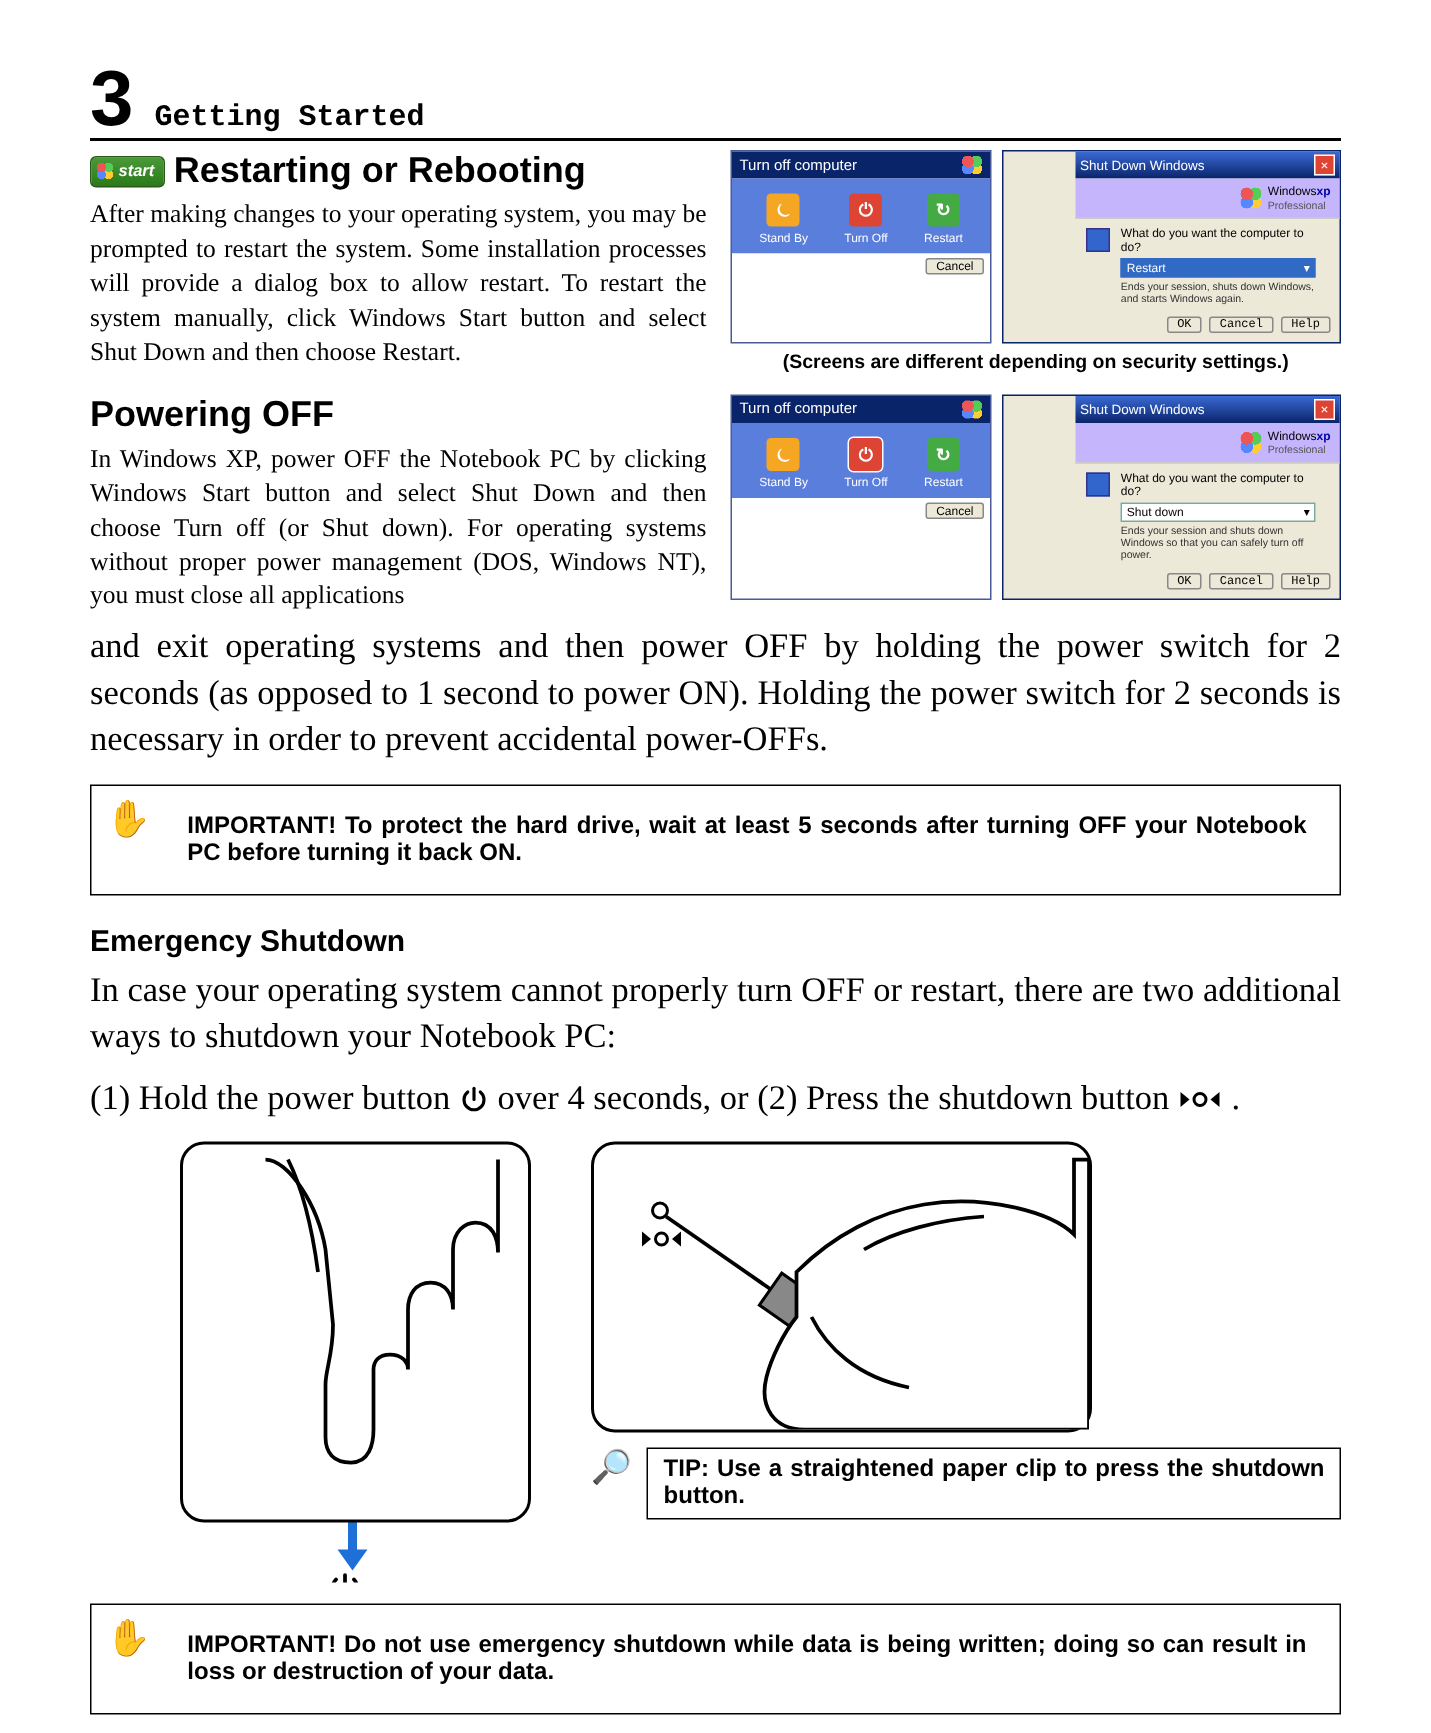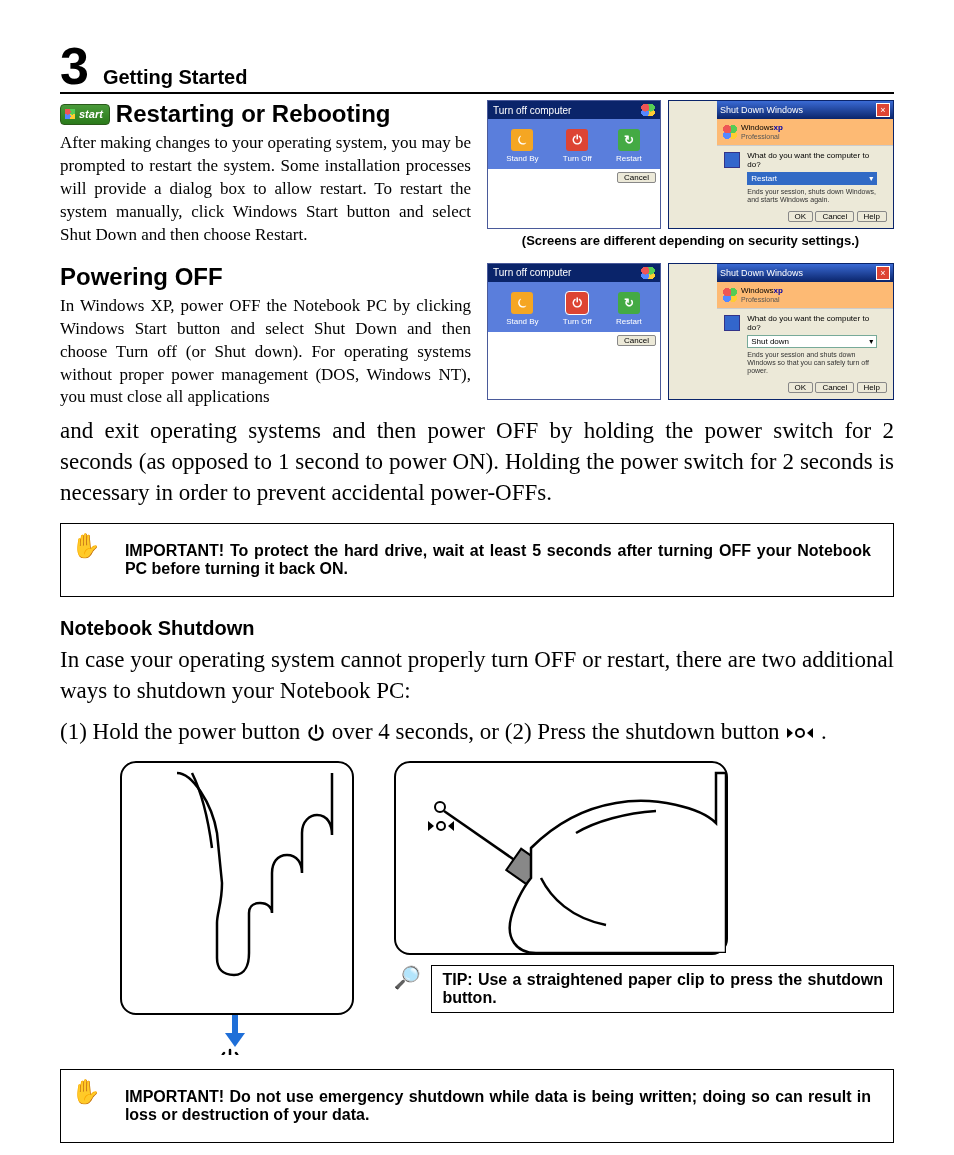--- a/index.html
+++ b/index.html
@@ -22,21 +22,21 @@
     padding-bottom: 0;
   }
   .chapter-num {
     font-size: 52px;
     font-weight: bold;
     font-family: Arial, Helvetica, sans-serif;
     margin-right: 14px;
     line-height: 1;
   }
   .chapter-title {
-    font-family: Liberation Sans, sans-serif;
+    font-family: Liberation Mono, monospace;
     font-size: 20px;
     font-weight: bold;
   }
   .section-row {
     display: flex;
     gap: 16px;
     margin-top: 6px;
   }
   .section-row .text-col {
     flex: 1 1 auto;
@@ -160,42 +160,42 @@
     background:#ece9d8;
     padding-left:48px;
   }
   .sd-title {
     display:flex;justify-content:space-between;align-items:center;
     background:linear-gradient(#3a6ad4,#0a246a);color:#fff;
     padding:2px 3px;font-size:9px;
   }
   .sd-close{width:12px;height:12px;background:#d43;color:#fff;display:flex;
     align-items:center;justify-content:center;font-size:9px;border:1px solid #fff;}
-  .sd-banner{display:flex;align-items:center;gap:4px;background:#fdba74;
-    padding:4px 6px;border-bottom:1px solid #ccc;}
+  .sd-banner{display:flex;align-items:center;gap:4px;background:#c4b5fd;
+    padding:4px 6px;border-bottom:1px solid #ccc;justify-content:flex-end;}
   .sd-banner .flag{width:14px;height:14px;display:inline-block;
     background:
       radial-gradient(circle at 30% 30%, #e55 0 30%, transparent 31%),
       radial-gradient(circle at 70% 30%, #5c5 0 30%, transparent 31%),
       radial-gradient(circle at 30% 70%, #58f 0 30%, transparent 31%),
       radial-gradient(circle at 70% 70%, #fc3 0 30%, transparent 31%);}
   .sd-banner .brand .xp{font-weight:bold;color:#00a;}
   .sd-banner .brand .prof{font-size:7px;color:#555;}
   .sd-body{padding:5px 6px;}
   .sd-prompt{margin-bottom:3px;}
   .sd-select{border:1px solid #7a9;background:#fff;padding:1px 3px;
     display:flex;justify-content:space-between;align-items:center;
     font-size:8px;margin-bottom:3px;}
   .sd-select.restart{background:#316ac5;color:#fff;border-color:#316ac5;}
   .sd-desc{font-size:7px;color:#333;margin-bottom:6px;line-height:1.2;}
   .sd-icon{display:inline-block;width:18px;height:18px;vertical-align:top;
     margin-right:4px;position:relative;}
   .sd-icon.computer::before{content:"";position:absolute;inset:1px;
     background:#36c;border:1px solid #338;}
-  .sd-footer{text-align:right;padding:0 0 1px 0;}
+  .sd-footer{text-align:right;padding:0 0 1px 0;font-family:Liberation Mono, monospace;}
   .caption {
     font-family: Arial, Helvetica, sans-serif;
     font-size: 13px;
     text-align: center;
     margin-top: 4px;
     font-weight: bold;
   }
   .callout {
     display: flex;
     gap: 12px;
@@ -384,21 +384,21 @@
 
   <div class="callout">
     <div class="icon-col">
         <span class="hand-icon">✋</span>
       </div>
     <div class="text-col">
         <p>IMPORTANT!  To protect the hard drive, wait at least 5 seconds after turning OFF your Notebook PC before turning it back ON.</p>
       </div>
   </div>
 
-  <h2 class="subsection">Notebook Shutdown</h2>
+  <h2 class="subsection">Emergency Shutdown</h2>
   <p class="body">In case your operating system cannot properly turn OFF or restart, there are two additional ways to shutdown your Notebook PC:</p>
   <p class="body">
     <span>(1) Hold the power button </span>
     <svg class="inline-icon" width="20" height="20" viewBox="0 0 24 24">
         <path d="M12 3v9" stroke="#000" stroke-width="2.5" fill="none" stroke-linecap="round"></path>
         <path d="M7 6a8 8 0 1 0 10 0" stroke="#000" stroke-width="2.5" fill="none" stroke-linecap="round"></path>
       </svg>
     <span> over 4 seconds, or  (2) Press the shutdown button </span>
     <svg class="inline-icon" width="30" height="14" viewBox="0 0 30 14">
         <path d="M2 2 L8 7 L2 12 Z" fill="#000"></path>

